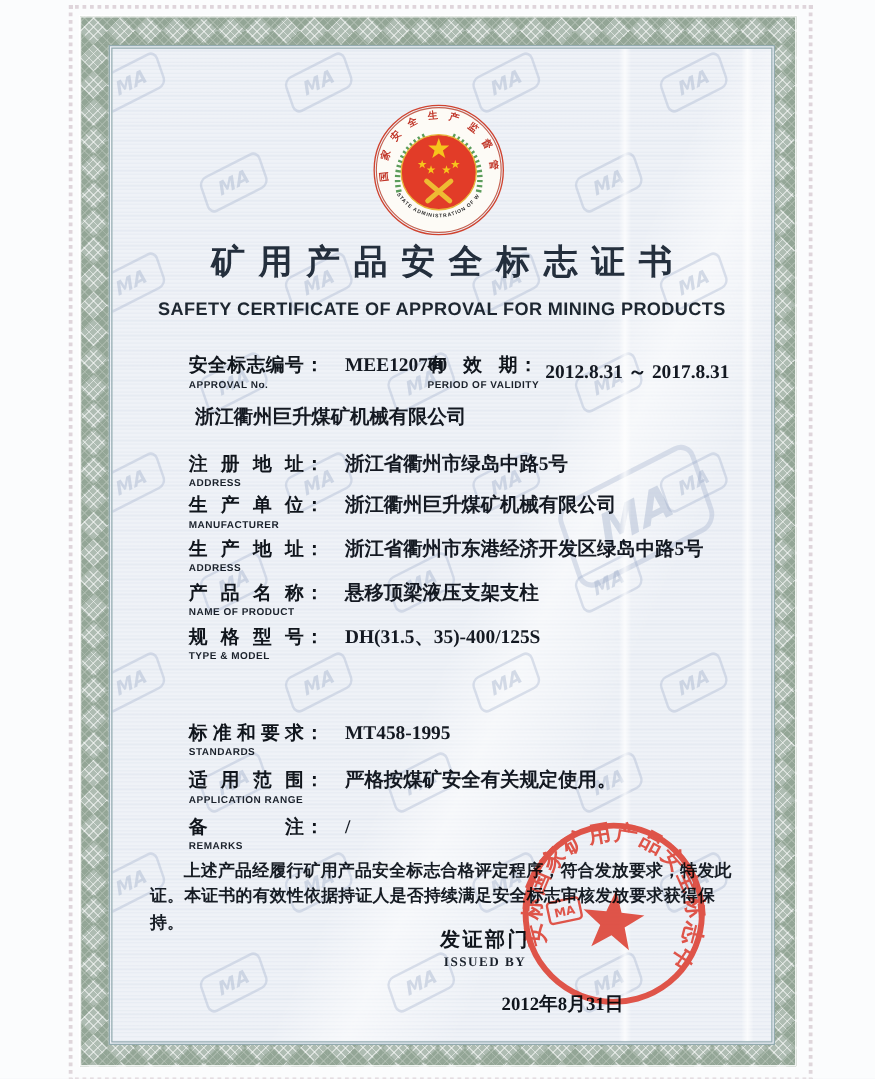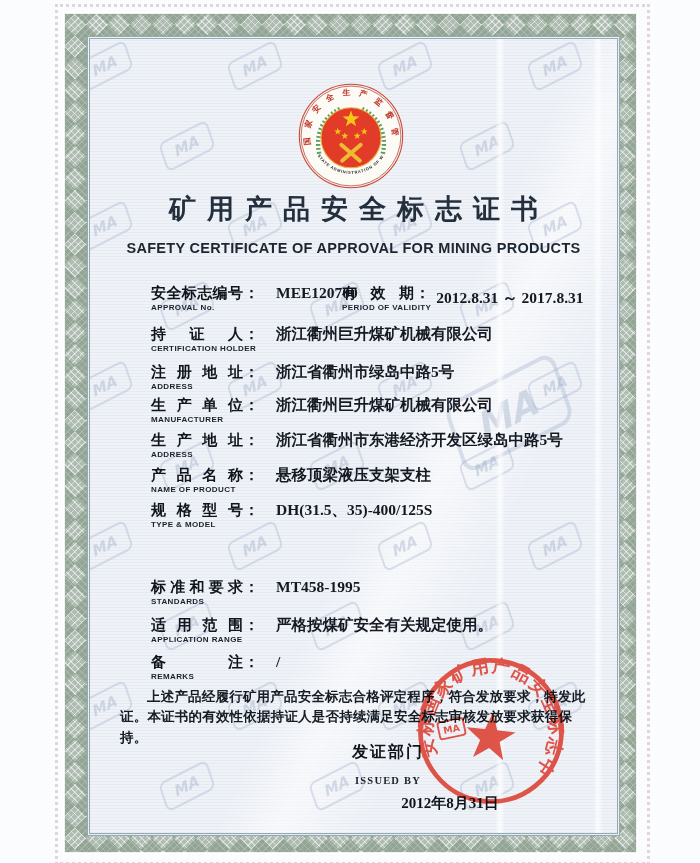--- a/index.html
+++ b/index.html
@@ -88,21 +88,21 @@
   .statement{
     position:absolute;left:30px;top:648px;width:466px;margin:0;
     font-family:"Liberation Serif","DejaVu Serif",serif;
     font-size:13.5px;font-weight:700;color:#161c24;
     line-height:1.5;text-indent:2em;letter-spacing:.2px;
   }
   .issued{position:absolute;left:228px;top:703px;width:140px;text-align:center;}
   .issued .dept{font-size:16px;font-weight:700;color:#10151c;letter-spacing:2px;}
   .issued .dept-en{
     font-family:"Liberation Serif","DejaVu Serif",serif;
-    font-size:10.5px;font-weight:700;letter-spacing:1.2px;color:#1a212b;margin-top:12px;text-align:center;
+    font-size:10.5px;font-weight:700;letter-spacing:1.2px;color:#1a212b;margin-top:2px;text-align:center;
   }
   .date{
     position:absolute;left:294px;top:755px;width:132px;text-align:center;
     font-family:"Liberation Serif","DejaVu Serif",serif;
     font-size:15px;font-weight:700;color:#10151c;
   }
   .seal{position:absolute;left:315px;top:606px;width:172px;height:172px;z-index:3;
     opacity:.85;transform:rotate(6deg);mix-blend-mode:multiply;}
 </style>
 </head>
@@ -210,24 +210,20 @@
           <div class="lwrap">
             <div class="zh"><span class="jlabel w-v">有效期</span><span class="colon">：</span></div>
             <div class="en">PERIOD OF VALIDITY</div>
           </div>
           <div class="fvalue">2012.8.31 ～ 2017.8.31</div>
         </div>
       </div>
 
       <div class="frow" style="top:286px">
         <div class="fgroup">
-          <div class="lwrap">
-            <div class="zh"><span class="jlabel">持证人</span><span class="colon">：</span></div>
-            <div class="en">CERTIFICATION HOLDER</div>
-          </div>
           <div class="fvalue">浙江衢州巨升煤矿机械有限公司</div>
         </div>
       </div>
 
       <div class="frow" style="top:324px">
         <div class="fgroup">
           <div class="lwrap">
             <div class="zh"><span class="jlabel">注册地址</span><span class="colon">：</span></div>
             <div class="en">ADDRESS</div>
           </div>

